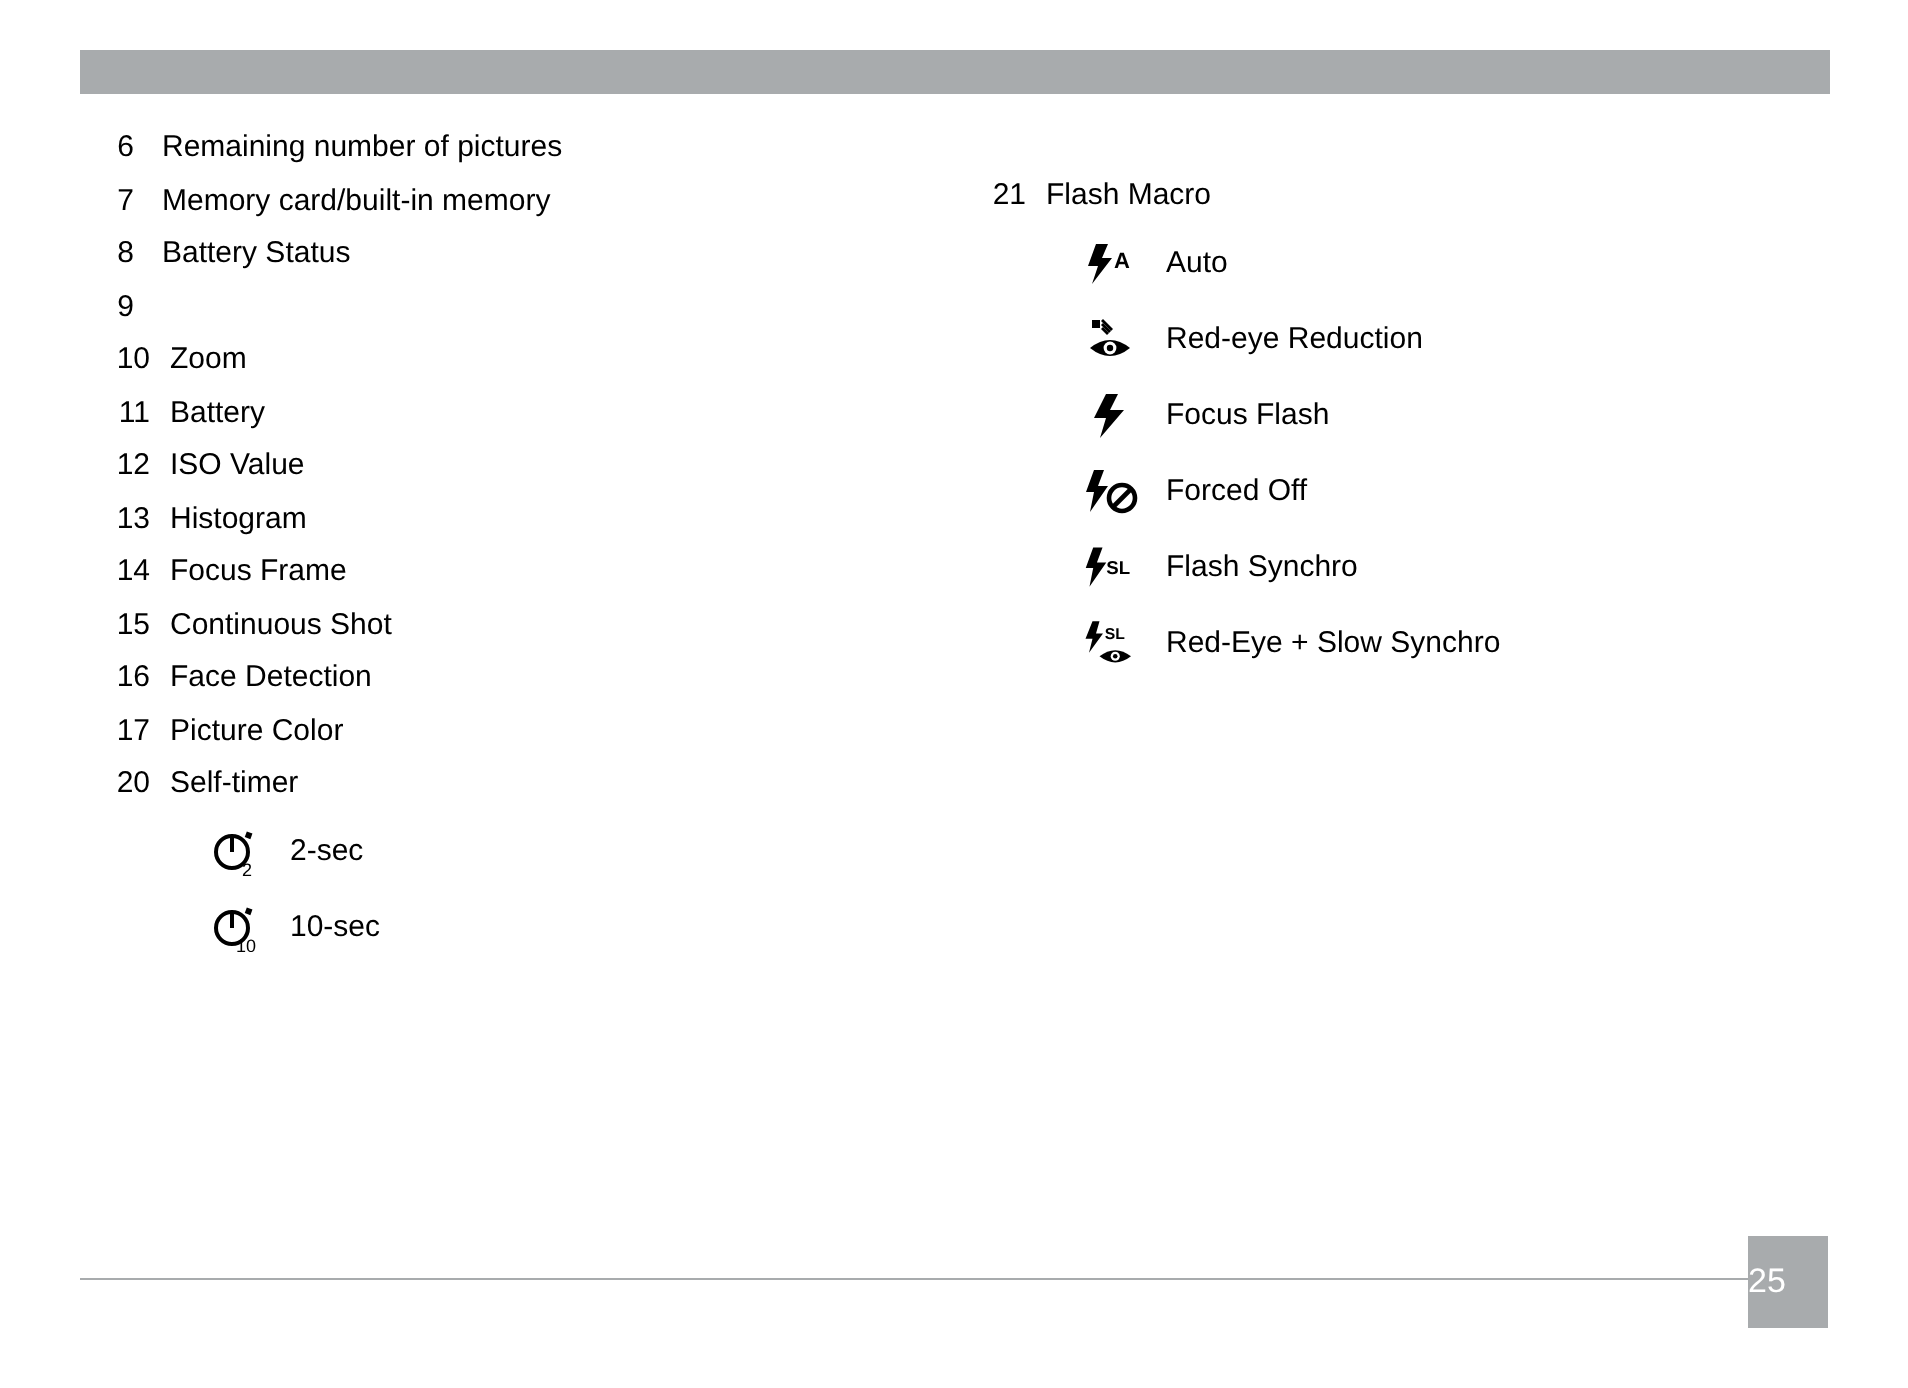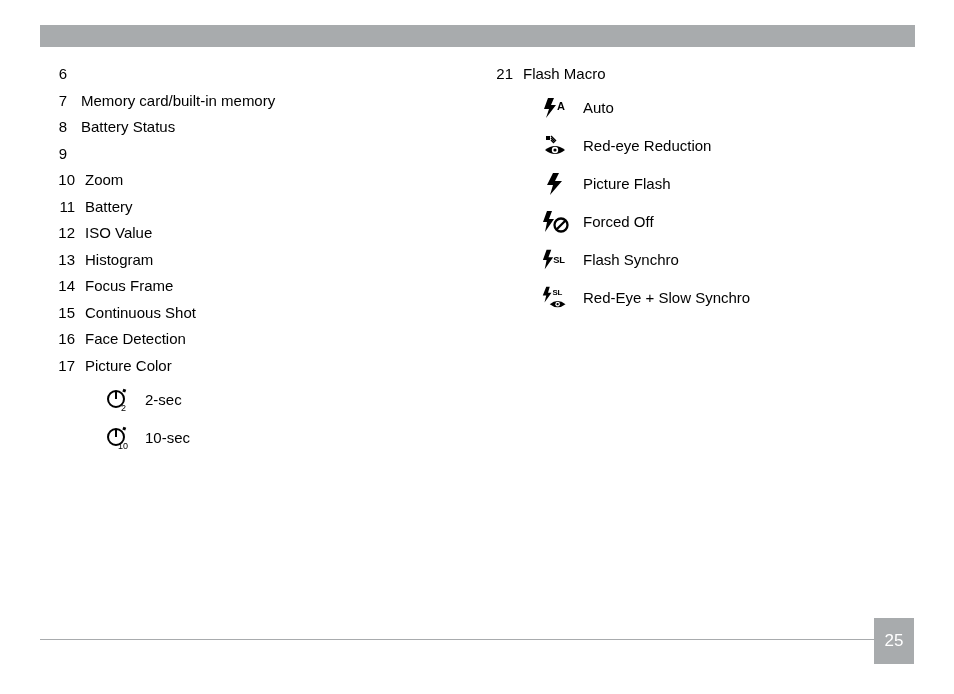--- a/index.html
+++ b/index.html
@@ -31,20 +31,21 @@
     top: 66px;
     width: 860px;
     display: flex;
   }
   .col {
     width: 50%;
     box-sizing: border-box;
   }
   .col-right {
     padding-left: 8px;
+    margin-top: 24px;
   }
   .item-row {
     display: flex;
     align-items: baseline;
     font-size: 15px;
     line-height: 1;
     margin-bottom: 11.5px;
     font-weight: 400;
   }
   .item-num {
@@ -83,38 +84,38 @@
   .page-num-box {
     position: absolute;
     right: 40px;
     bottom: 30px;
     width: 40px;
     height: 46px;
     background: #a8abad;
     color: #fff;
     display: flex;
     align-items: center;
-    justify-content: center;
     font-size: 17px;
   }
   svg { display: block; }
 </style>
 </head>
 <body>
 
 <div class="page">
 
   <div class="top-bar"></div>
 
   <div class="columns">
 
     <div class="col">
 
       <div class="item-row">
         <span class="item-num narrow">6</span>
+        <span>Remaining number of pictures</span>
       </div>
       <div class="item-row">
         <span class="item-num narrow">7</span>
         <span>Memory card/built-in memory</span>
       </div>
       <div class="item-row">
         <span class="item-num narrow">8</span>
         <span>Battery Status</span>
       </div>
       <div class="item-row">
@@ -145,20 +146,24 @@
         <span class="item-num">15</span>
         <span>Continuous Shot</span>
       </div>
       <div class="item-row">
         <span class="item-num">16</span>
         <span>Face Detection</span>
       </div>
       <div class="item-row">
         <span class="item-num">17</span>
         <span>Picture Color</span>
+      </div>
+      <div class="item-row">
+        <span class="item-num">20</span>
+        <span>Self-timer</span>
       </div>
 
       <div class="icon-row">
         <span class="icon-box">
           <svg width="24" height="24" viewBox="0 0 24 24">
             <circle cx="11" cy="12" r="8" fill="none" stroke="#000" stroke-width="2"></circle>
             <path d="M11 12 L11 5" stroke="#000" stroke-width="2"></path>
             <rect x="18" y="2" width="3" height="3" fill="#000" transform="rotate(20 19 3)"></rect>
             <text x="16" y="24" font-size="9" font-family="Arial" fill="#000">2</text>
           </svg>
@@ -208,21 +213,21 @@
         </span>
         <span>Red-eye Reduction</span>
       </div>
 
       <div class="icon-row">
         <span class="icon-box">
           <svg width="20" height="24" viewBox="0 0 20 24">
             <path d="M8 1 L2 13 L8 13 L5 23 L17 9 L10 9 L14 1 Z" fill="#000"></path>
           </svg>
         </span>
-        <span>Picture Flash</span>
+        <span>Focus Flash</span>
       </div>
 
       <div class="icon-row">
         <span class="icon-box">
           <svg width="28" height="24" viewBox="0 0 28 24">
             <path d="M6 1 L2 12 L6 12 L4 22 L13 9 L8 9 L11 1 Z" fill="#000"></path>
             <circle cx="20" cy="15" r="6.5" fill="none" stroke="#000" stroke-width="2.3"></circle>
             <line x1="15.5" y1="19.5" x2="24.5" y2="10.5" stroke="#000" stroke-width="2.3"></line>
           </svg>
         </span>

